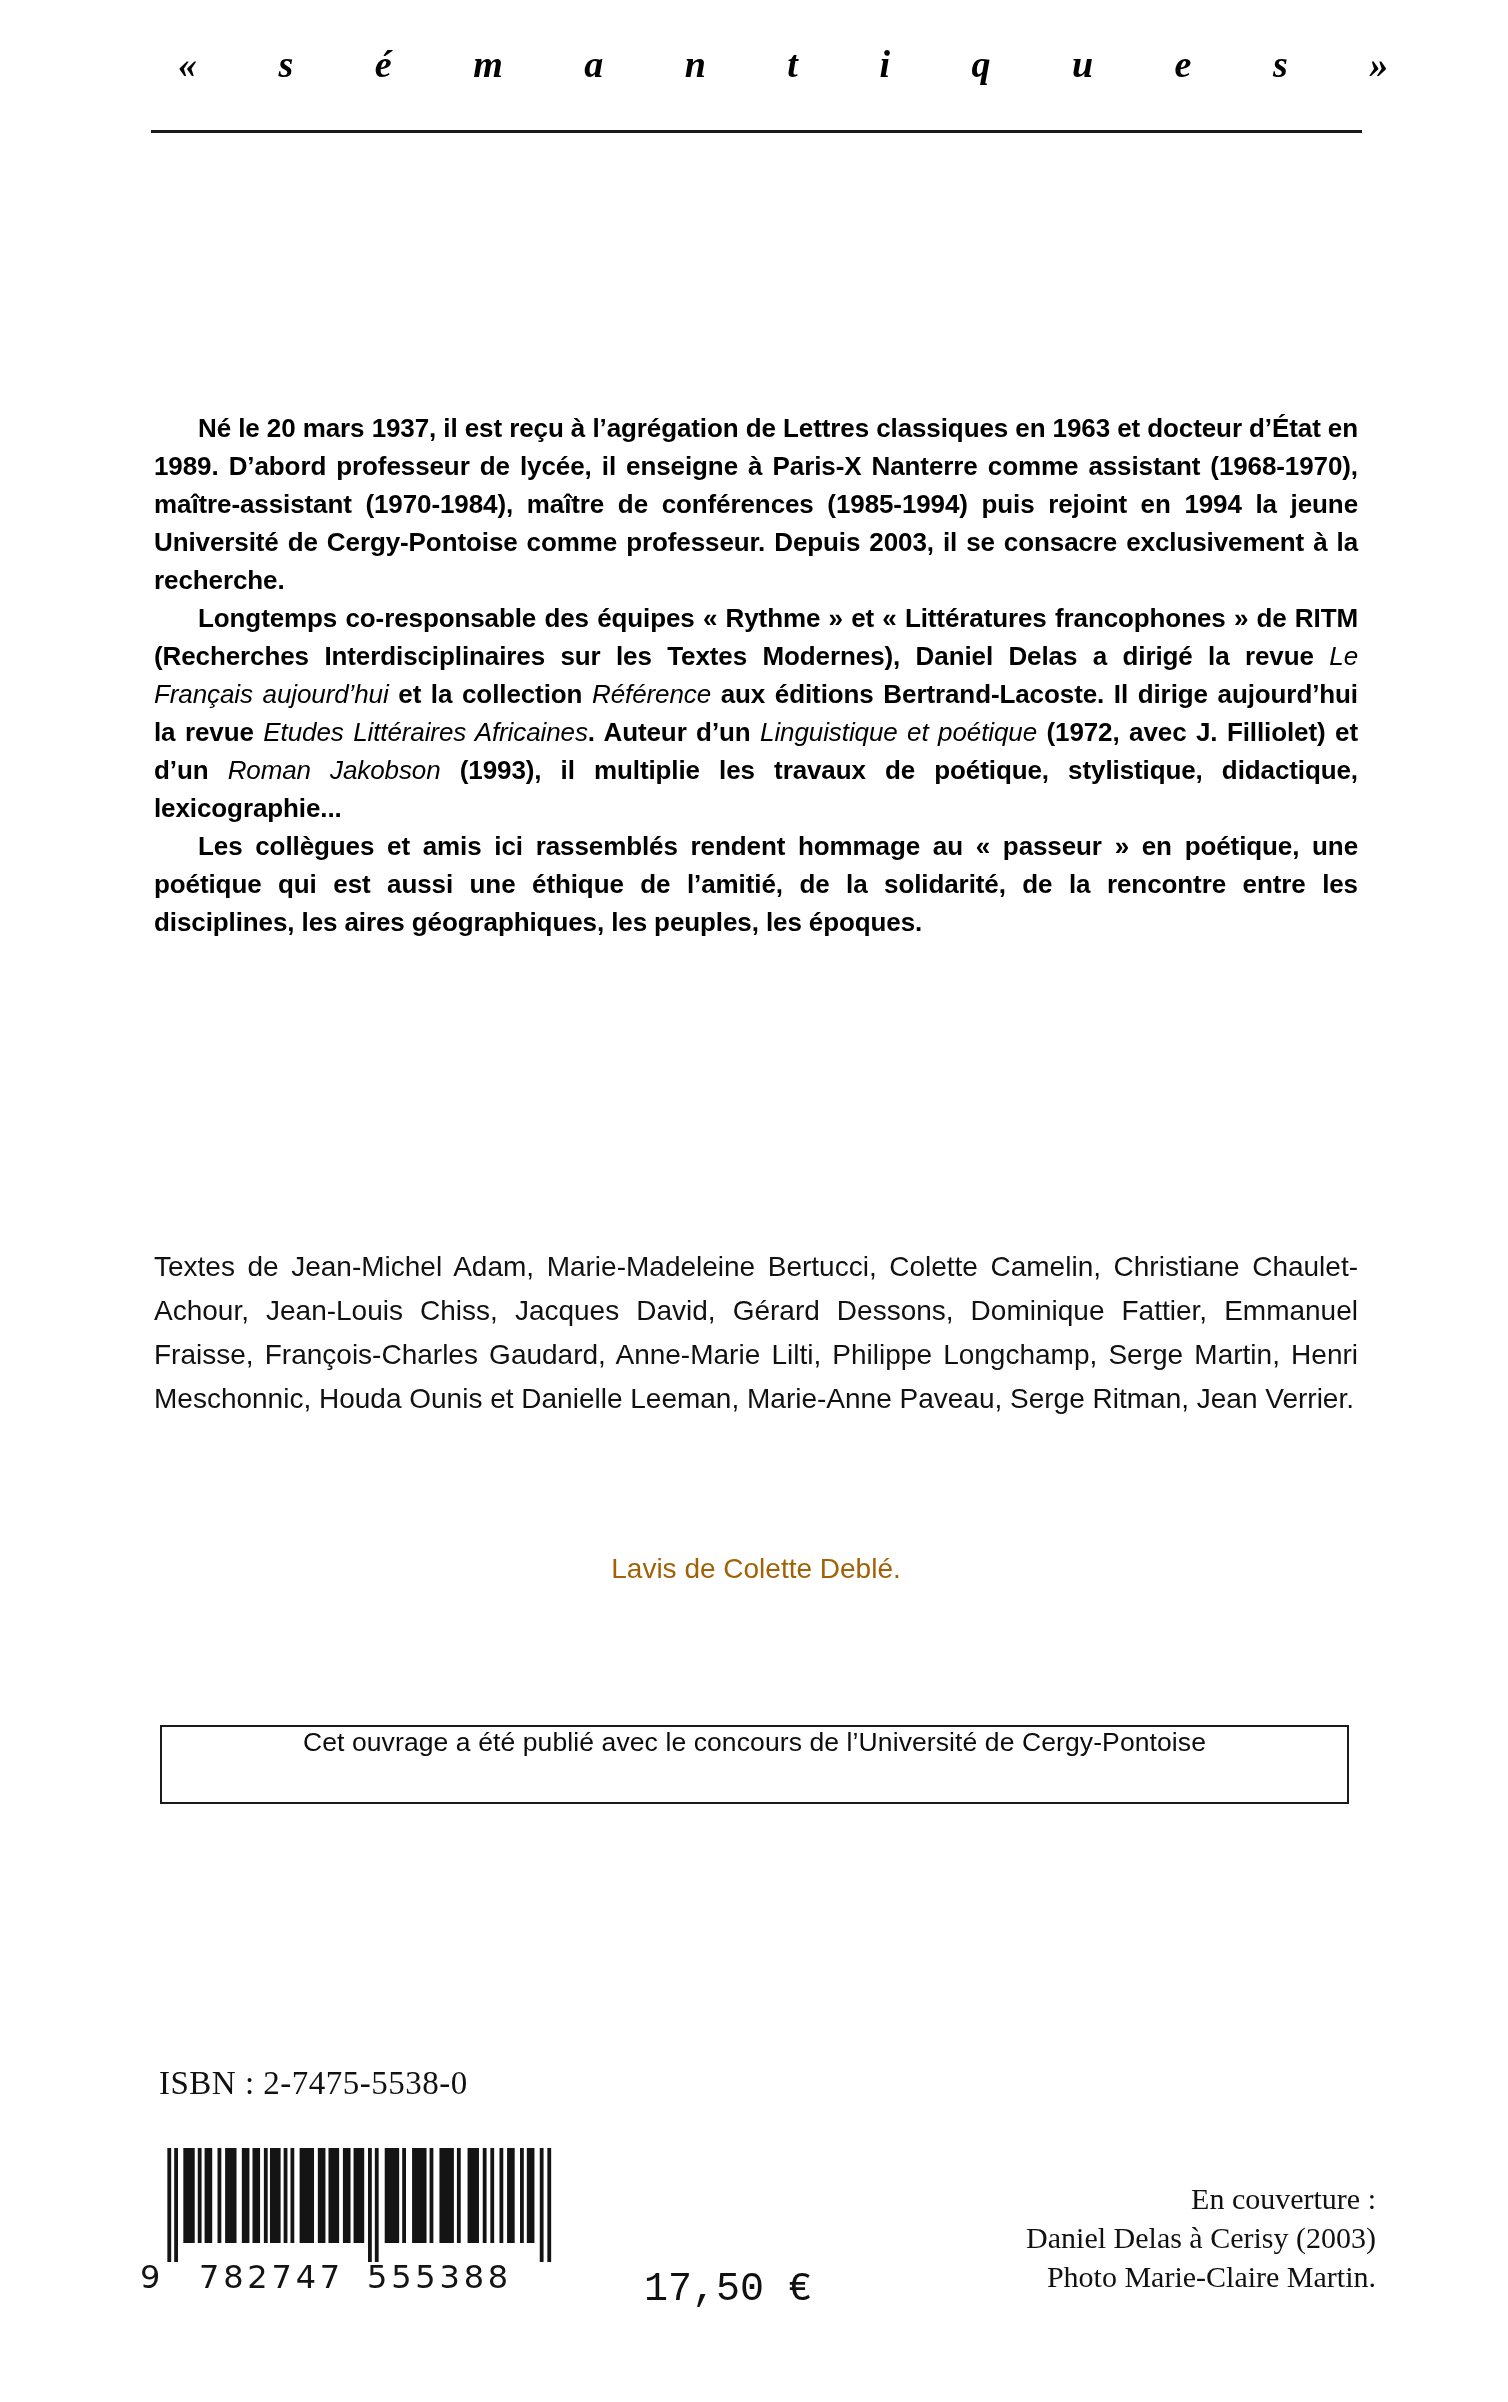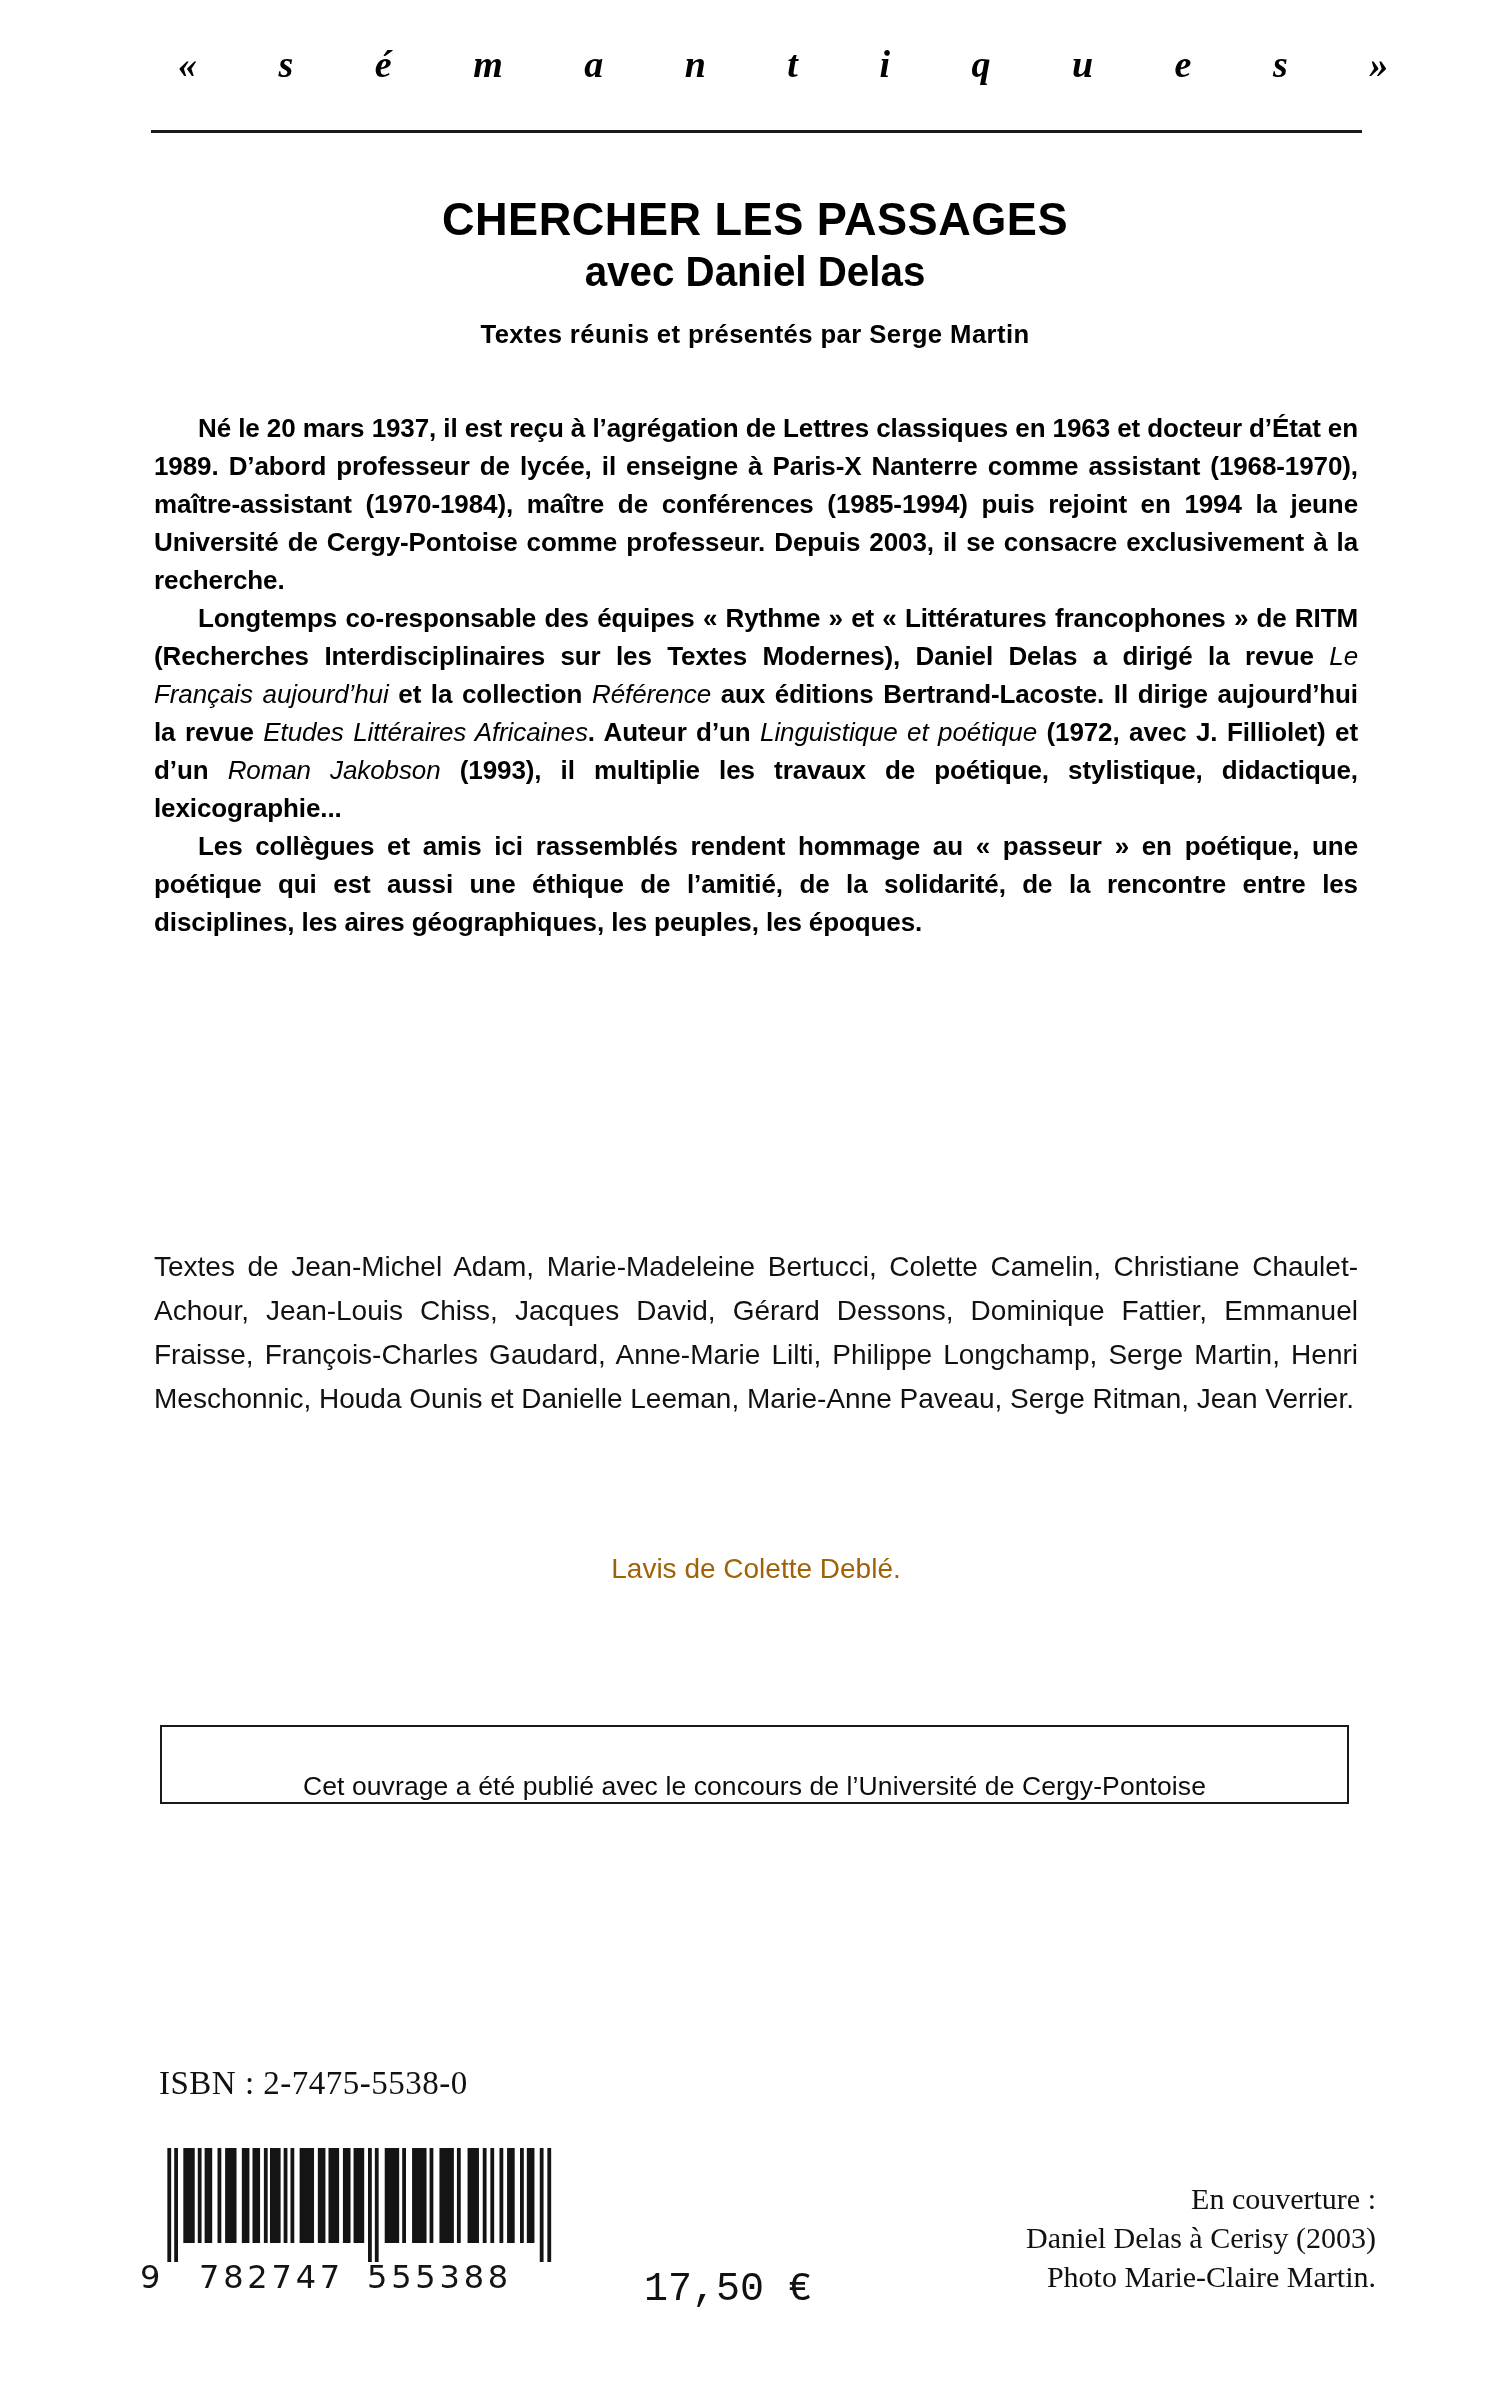--- a/index.html
+++ b/index.html
@@ -137,21 +137,21 @@
   
   .sponsor-box {
     position: absolute;
     left: 160px;
     top: 1725px;
     width: 1189px;
     height: 79px;
     border: 2.8px solid #1a1a1a;
     box-sizing: border-box;
     display: flex;
-    align-items: flex-end;
+    align-items: flex-start;
     justify-content: center;
   }
   .sponsor-text {
     font-family: "Liberation Sans Narrow", "Liberation Sans", sans-serif;
     font-size: 26.5px;
     color: #0c0c0c;
     letter-spacing: 0.1px;
   }
 
   
@@ -229,25 +229,20 @@
   .cover-credit div { white-space: nowrap; }
 </style>
 </head>
 <body>
 
 <div class="page">
 
   <div class="series-header">« s é m a n t i q u e s »</div>
   <div class="series-rule"></div>
 
-  <div class="title-block">
-    <div class="book-title">CHERCHER LES PASSAGES</div>
-    <div class="book-subtitle">avec Daniel Delas</div>
-    <div class="book-editor">Textes réunis et présentés par Serge Martin</div>
-  </div>
 
   <div class="blurb">
     <p><span>Né le 20 mars 1937, il est reçu à l’agrégation de Lettres classiques en 1963 et docteur d’État en 1989. D’abord professeur de lycée, il enseigne à Paris-X Nanterre comme assistant (1968-1970), maître-assistant (1970-1984), maître de conférences (1985-1994) puis rejoint en 1994 la jeune Université de Cergy-Pontoise comme professeur. Depuis 2003, il se consacre exclusivement à la recherche.</span></p>
     <p><span>Longtemps co-responsable des équipes « Rythme » et « Littératures francophones » de RITM (Recherches Interdisciplinaires sur les Textes Modernes), Daniel Delas a dirigé la revue </span><span class="ttl">Le Français aujourd’hui</span><span> et la collection </span><span class="ttl">Référence</span><span> aux éditions Bertrand-Lacoste. Il dirige aujourd’hui la revue </span><span class="ttl">Etudes Littéraires Africaines</span><span>. Auteur d’un </span><span class="ttl">Linguistique et poétique</span><span> (1972, avec J. Filliolet) et d’un </span><span class="ttl">Roman Jakobson</span><span> (1993), il multiplie les travaux de poétique, stylistique, didactique, lexicographie...</span></p>
     <p><span>Les collègues et amis ici rassemblés rendent hommage au « passeur  » en poétique, une poétique qui est aussi une éthique de l’amitié, de la solidarité, de la rencontre entre les disciplines, les aires géographiques, les peuples, les époques.</span></p>
   </div>
 
   <div class="contributors">
     <p>Textes de Jean-Michel Adam, Marie-Madeleine Bertucci, Colette Camelin, Christiane Chaulet-Achour, Jean-Louis Chiss, Jacques David, Gérard Dessons, Dominique Fattier, Emmanuel Fraisse, François-Charles Gaudard, Anne-Marie Lilti, Philippe Longchamp, Serge Martin, Henri Meschonnic, Houda Ounis et Danielle Leeman, Marie-Anne Paveau, Serge Ritman, Jean Verrier.</p>
   </div>

